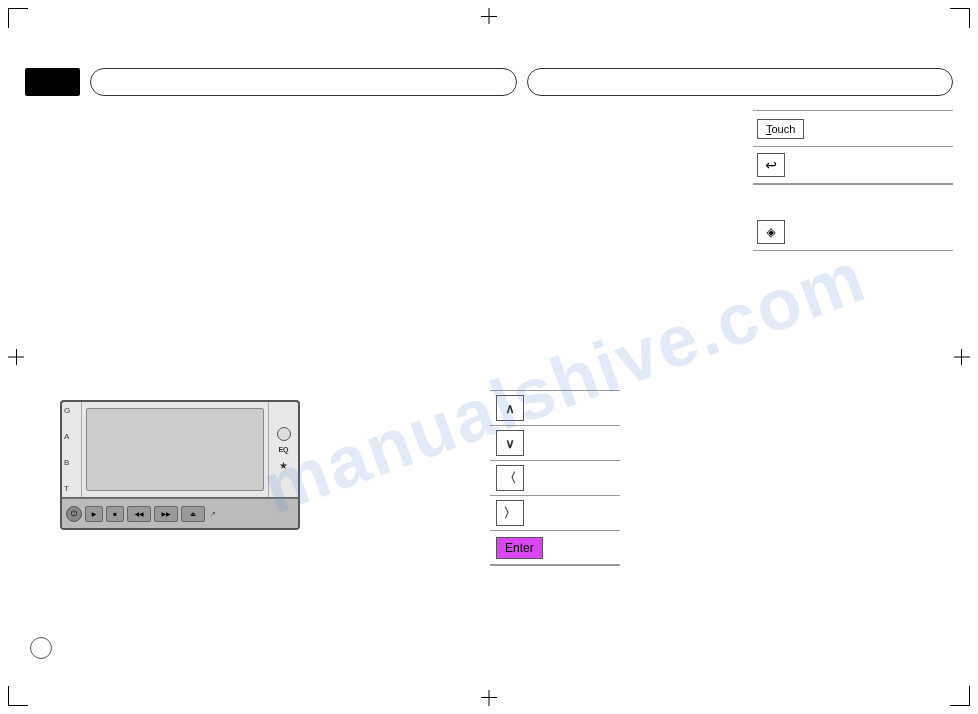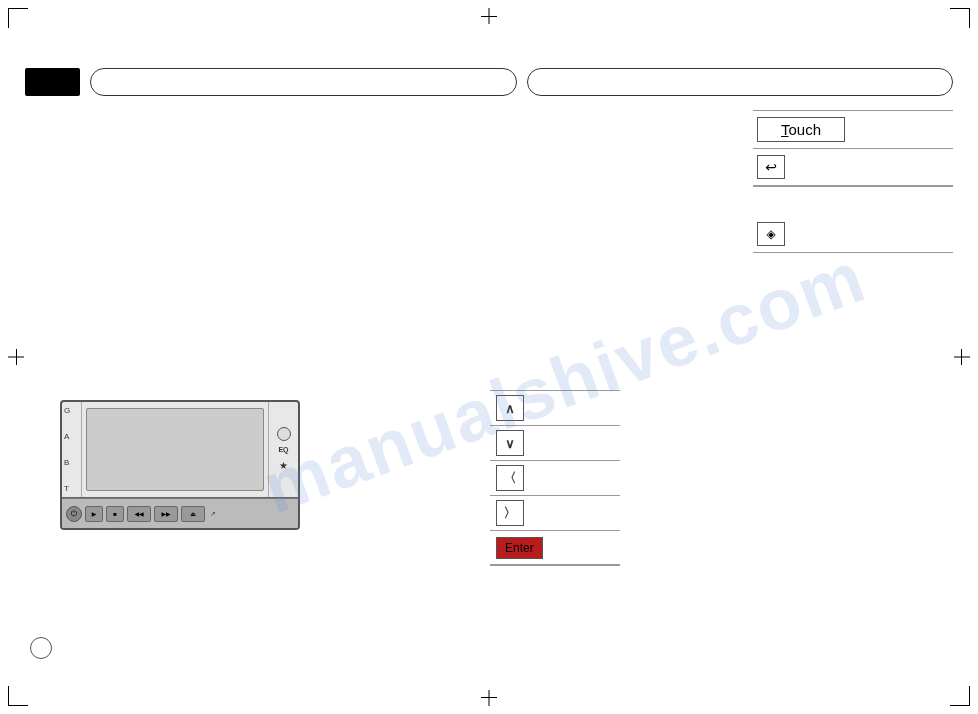--- a/index.html
+++ b/index.html
@@ -154,22 +154,22 @@
     .right-panel-row {
       display: flex;
       align-items: center;
       padding: 6px 4px;
       border-bottom: 1px solid #999;
       min-height: 36px;
     }
 
     .touch-box {
       border: 1.5px solid #555;
-      padding: 3px 23px;
-      font-size: 15px;
+      padding: 3px 8px;
+      font-size: 11px;
       background: #fff;
       display: inline-block;
     }
 
     .touch-box .t-underline {
       text-decoration: underline;
     }
 
     .back-arrow-box {
       border: 1.5px solid #555;
@@ -365,21 +365,21 @@
       justify-content: center;
       font-size: 13px;
       font-weight: bold;
       color: #333;
     }
 
     .ctrl-enter-box {
       border: 1.5px solid #555;
       padding: 3px 8px;
       font-size: 12px;
-      background: #b91c1c;
+      background: #d946ef;
       display: inline-block;
     }
 
     
     .watermark {
       position: absolute;
       top: 150px;
       left: 150px;
       right: 0;
       bottom: 100px;

